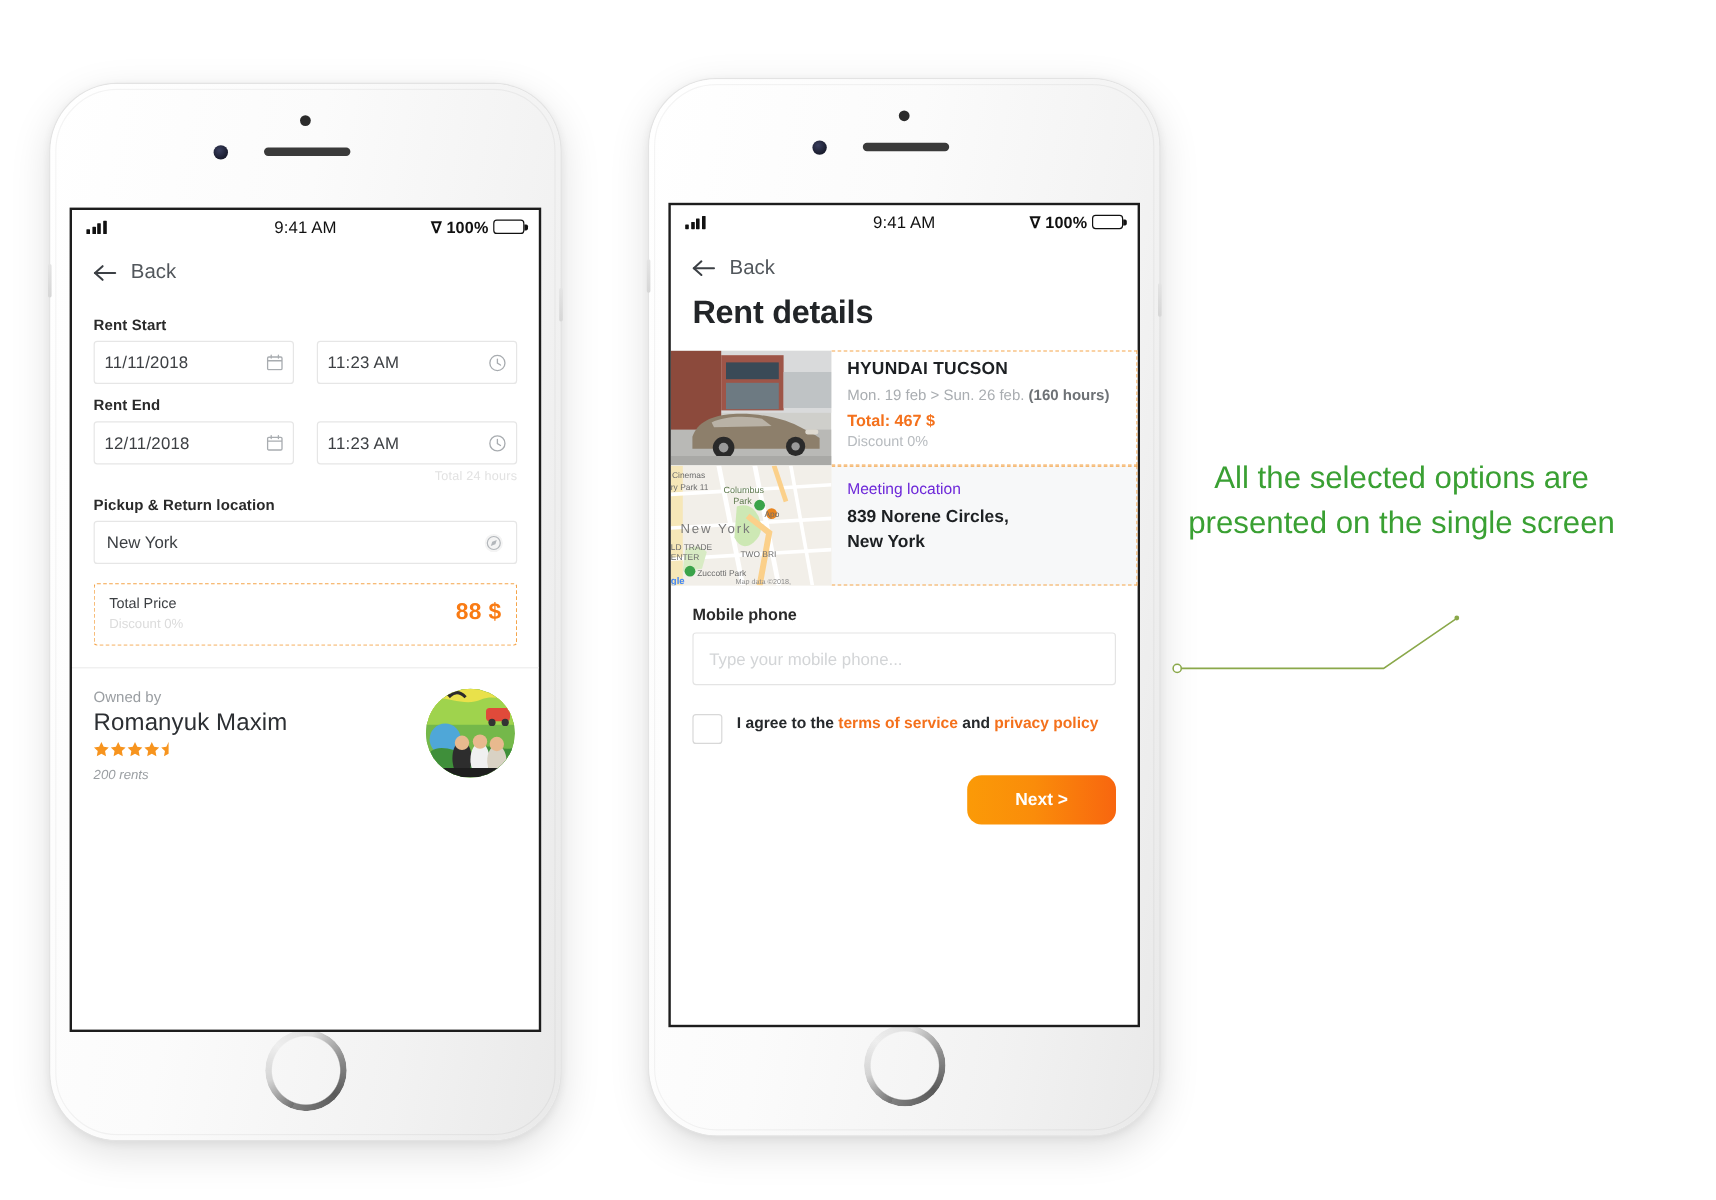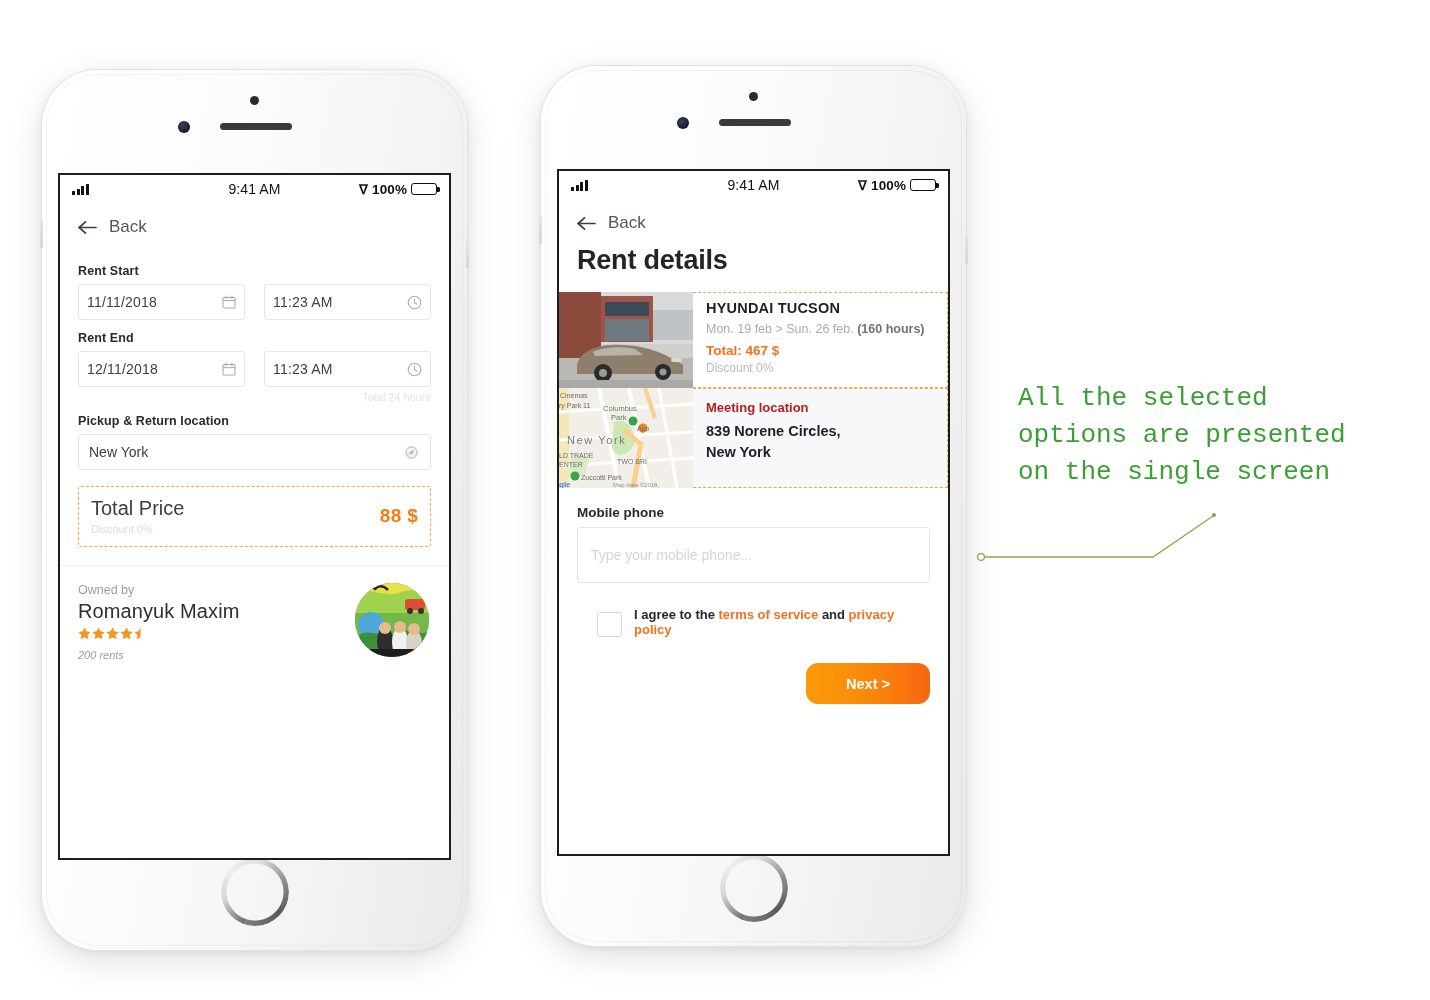--- a/index.html
+++ b/index.html
@@ -202,21 +202,21 @@
   .total-card {
     margin-top: 16px;
     border: 1.4px dashed #f5a54a;
     border-radius: 3px;
     padding: 10px 12px 11px 12px;
     display: flex;
     align-items: center;
     justify-content: space-between;
   }
   .total-card .tp-title {
-    font-size: 20px;
+    font-size: 12px;
     color: #3c3f43;
     font-weight: 400;
     line-height: 1.15;
   }
   .total-card .tp-sub {
     font-size: 11px;
     color: #dcdcdc;
     margin-top: 3px;
   }
   .total-card .tp-amount {
@@ -333,54 +333,53 @@
     overflow: hidden;
     background: #f3f1ec;
   }
   .loc-info {
     flex: 1;
     border: 1.4px dashed #f5a54a;
     border-left: none;
     background: #f7f8f9;
     padding: 11px 12px 0 13px;
   }
-  .loc-label { font-size: 13px; color: #b91c1c; font-weight: bold; }
+  .loc-label { font-size: 13px; color: #6d28d9; }
   .loc-addr {
     font-size: 14.5px;
     font-weight: 700;
     color: #1d2023;
     margin-top: 6px;
     line-height: 1.45;
   }
 
   .s2-body { padding: 0 18px; }
   .mob-label {
     font-size: 13.5px;
     font-weight: 700;
     color: #2a2a2a;
     margin: 17px 0 7px 0;
   }
   .mob-input {
-    height: 56px;
+    height: 44px;
     border: 1px solid #e4e4e4;
     border-radius: 3px;
     display: flex;
     align-items: center;
     padding: 0 13px;
     font-size: 14px;
     color: #d3d5d7;
     cursor: text;
   }
 
   .agree-row {
     display: flex;
-    align-items: flex-end;
+    align-items: flex-start;
     gap: 12px;
     margin-top: 24px;
-    margin-left: 20px;
   }
   .checkbox {
     width: 25px; height: 25px;
     border: 1.6px solid #d8d8d8;
     border-radius: 3px;
     background: #fff;
     flex-shrink: 0;
     cursor: pointer;
   }
   .agree-text {
@@ -402,28 +401,28 @@
     font-weight: 700;
     cursor: pointer;
     font-family: inherit;
     padding: 0 22px;
     margin-left: 40px;
   }
 
   
   .annotation {
     position: absolute;
-    left: 1018px;
+    left: 982px;
     top: 380px;
     width: 372px;
-    text-align: left;
+    text-align: center;
     font-size: 26px;
     line-height: 1.42;
     color: #3aa033;
-    font-family: Liberation Mono, monospace;
+    font-family: Liberation Sans, sans-serif;
   }
   .leader { position: absolute; left: 975px; top: 500px; }
 </style>
 </head>
 <body>
 
 <div class="phone" id="phone-1">
   <div class="phone-inner-edge"></div>
   <div class="side-btn left-a"></div>
   <div class="side-btn right-a"></div>

